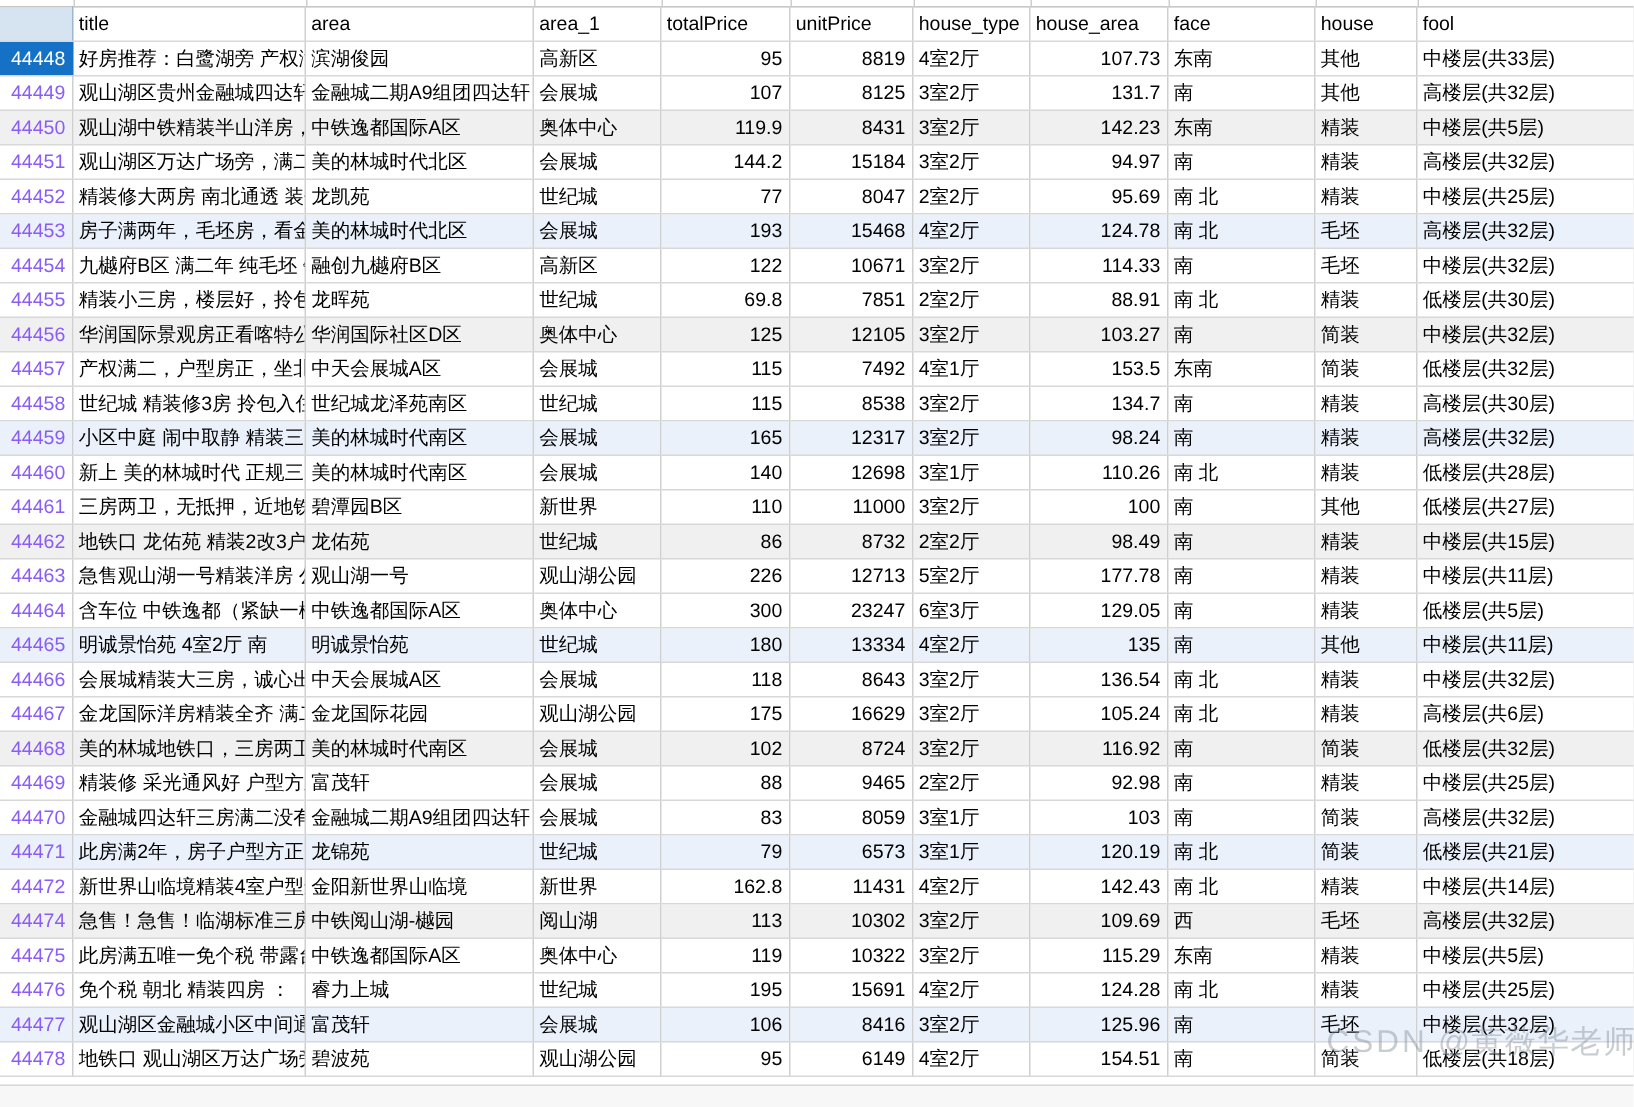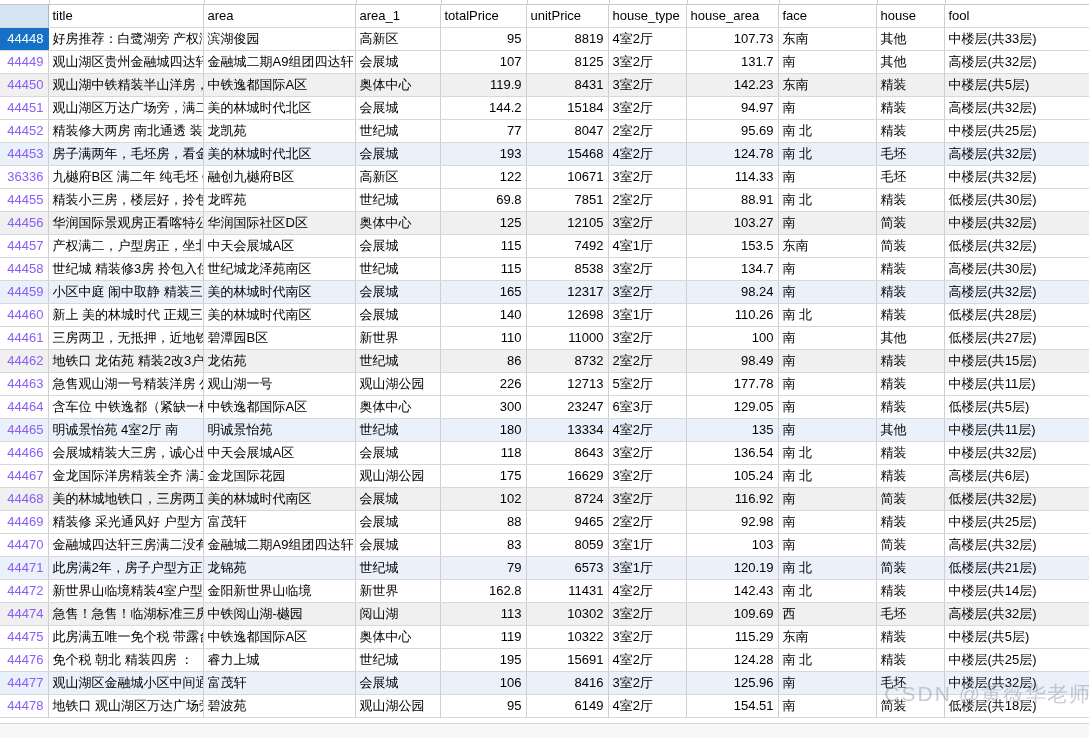--- a/index.html
+++ b/index.html
@@ -234,21 +234,21 @@
             <td class="txt">会展城</td>
             <td class="num">193</td>
             <td class="num">15468</td>
             <td class="txt">4室2厅</td>
             <td class="num">124.78</td>
             <td class="txt">南 北</td>
             <td class="txt">毛坯</td>
             <td class="txt">高楼层(共32层)</td>
           </tr>
           <tr>
-            <td class="rowhdr">36336</td>
+            <td class="rowhdr">44454</td>
             <td class="txt">九樾府B区 满二年 纯毛坯 钥</td>
             <td class="txt">融创九樾府B区</td>
             <td class="txt">高新区</td>
             <td class="num">122</td>
             <td class="num">10671</td>
             <td class="txt">3室2厅</td>
             <td class="num">114.33</td>
             <td class="txt">南</td>
             <td class="txt">毛坯</td>
             <td class="txt">中楼层(共32层)</td>

